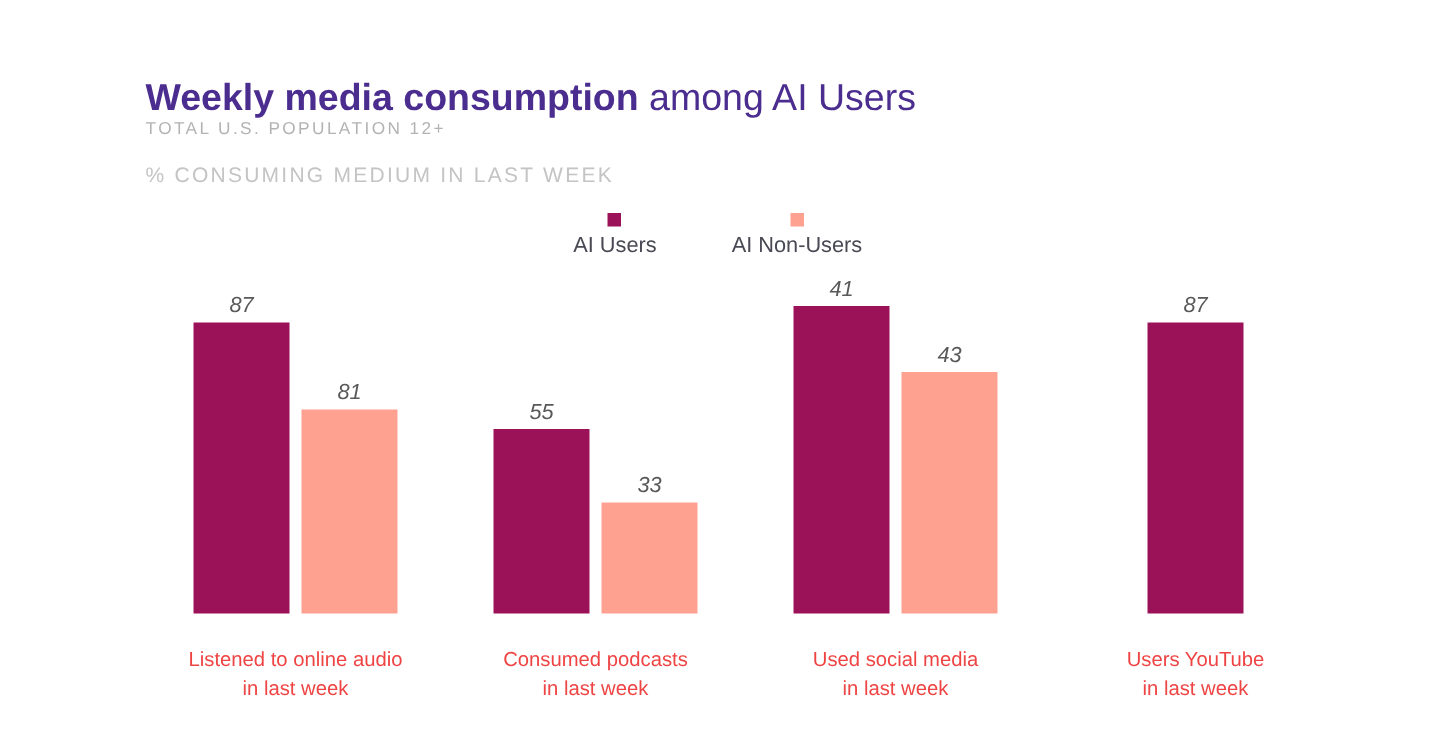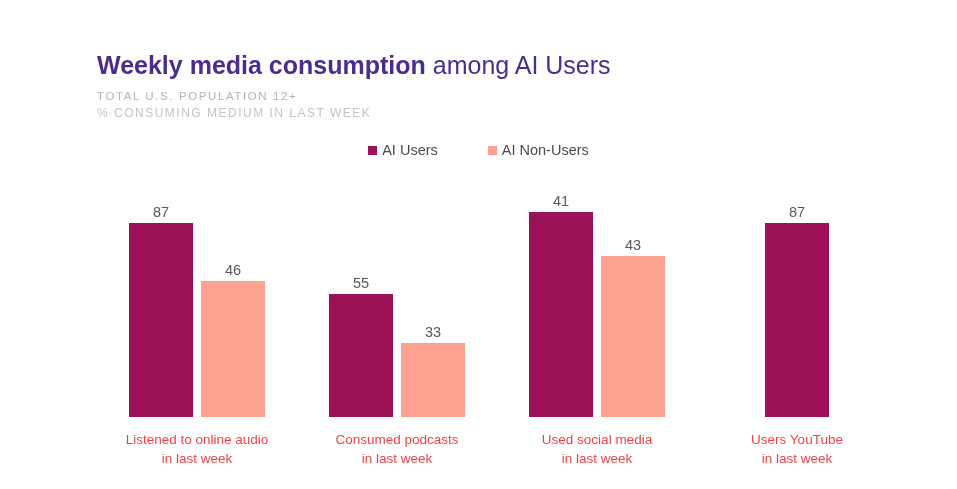--- a/index.html
+++ b/index.html
@@ -33,69 +33,70 @@
     line-height: 30px;
     color: #4b2d8f;
     font-weight: 400;
     white-space: nowrap;
   }
   .title-strong {
     font-weight: bold;
     text-align: center;
   }
   .subtitle {
-    margin-top: 10px;
     font-size: 11.5px;
     letter-spacing: 1.6px;
     color: #b3b3b3;
     text-transform: uppercase;
     white-space: nowrap;
   }
   .subtitle2 {
-    margin-top: 4px;
-    font-size: 12px;
+    margin-top: 16px;
+    font-size: 14px;
     letter-spacing: 1.5px;
     color: #c4c4c4;
     text-transform: uppercase;
     white-space: nowrap;
   }
 
   
   .legend {
     position: absolute;
     top: 142px;
     left: 0;
     width: 957px;
     display: flex;
     justify-content: center;
     gap: 50px;
   }
   .legend-item {
     display: flex;
     align-items: center;
     gap: 5px;
+    flex-direction: column;
   }
   .legend-swatch {
     width: 9px;
     height: 9px;
     flex: 0 0 auto;
   }
   .legend-label {
     font-size: 14.5px;
     color: #4a4a55;
     white-space: nowrap;
   }
 
   
   .plot {
     position: absolute;
     left: 97px;
-    top: 172px;
+    top: 164px;
     width: 800px;
     height: 245px;
+    font-style: italic;
   }
   .groups {
     position: absolute;
     inset: 0;
     display: flex;
   }
   .group {
     flex: 1 1 0;
     position: relative;
     height: 100%;
@@ -171,21 +172,21 @@
 
   <div class="plot">
     <div class="groups" id="groups">
         <div class="group">
           <div class="group-bars">
             <div class="bar-wrap">
               <div class="bar-value">87</div>
               <div class="bar" style="height: 194.01px; background: rgb(155, 18, 89);"></div>
             </div>
             <div class="bar-wrap">
-              <div class="bar-value">46</div>
+              <div class="bar-value">81</div>
               <div class="bar" style="height: 136.03px; background: rgb(255, 161, 145);"></div>
             </div>
           </div>
         </div>
         <div class="group">
           <div class="group-bars">
             <div class="bar-wrap">
               <div class="bar-value">55</div>
               <div class="bar" style="height: 122.65px; background: rgb(155, 18, 89);"></div>
             </div>

